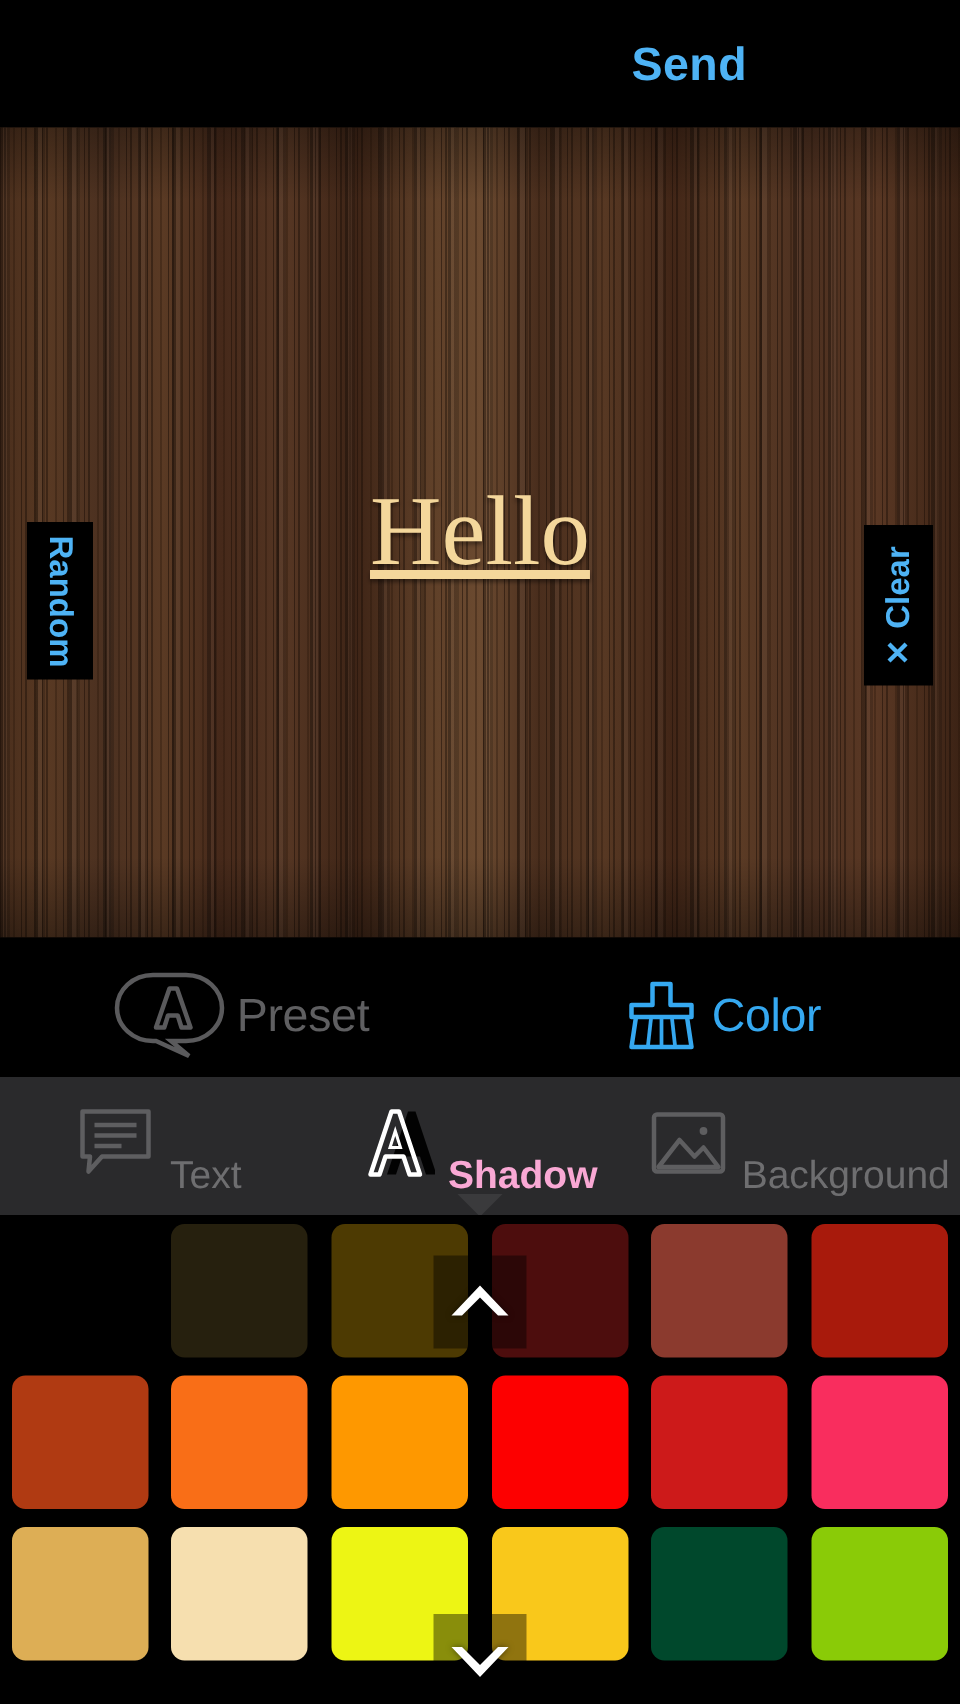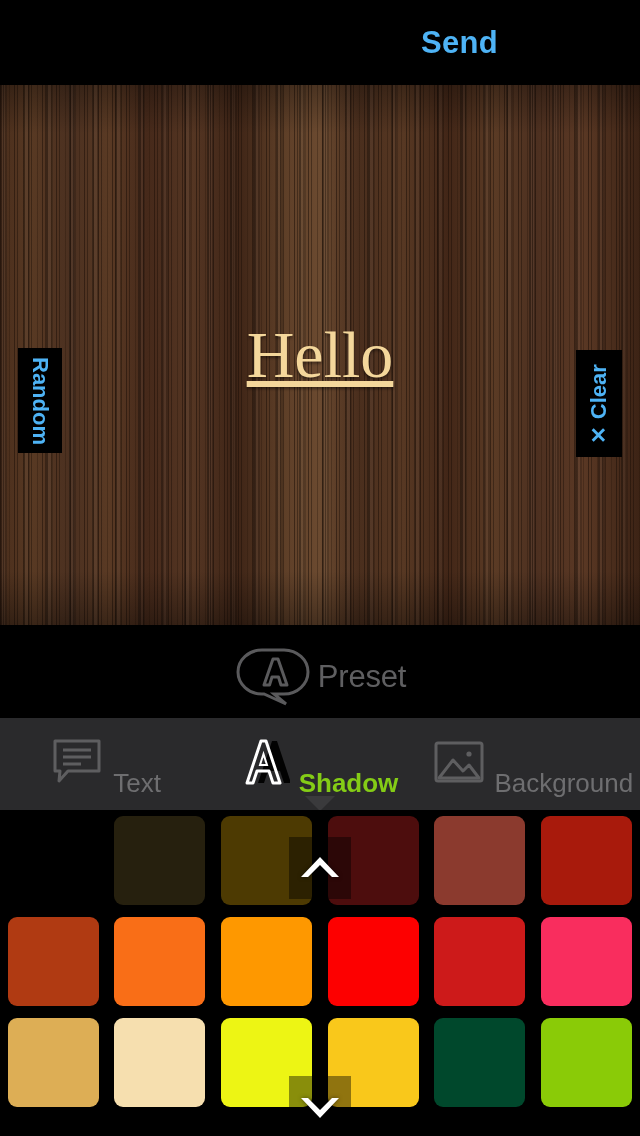--- a/index.html
+++ b/index.html
@@ -97,21 +97,21 @@
   .tabrow2 {
     position:absolute; left:0; top:718px; width:640px; height:92px;
     background:#2A2A2C; display:flex;
   }
   .tab2 {
     flex:1; display:flex; align-items:center; justify-content:center;
     gap:9px; cursor:pointer;
   }
   .tab2 .t-label { font-size:26px;margin-top:38px; }
   .tab2.inactive .t-label { color:#6E6E70; }
-  .tab2.active .t-label { color:#84cc16; font-weight:bold;text-align:right; }
+  .tab2.active .t-label { color:#f9a8d4; font-weight:bold;text-align:right; }
   .pointer-tri {
     position:absolute; left:50%; bottom:-1px; transform:translateX(-50%);
     width:0; height:0;
     border-left:15px solid transparent;
     border-right:15px solid transparent;
     border-top:15px solid #3A3A3C;
   }
 
   
   .swatch-area {
@@ -168,20 +168,32 @@
     <div class="tab1 inactive">
       <span>
         <svg width="80" height="58" viewBox="0 0 80 58">
           <path d="M4 24 A24 22 0 0 1 28 2 L50 2 A24 22 0 0 1 74 24 A24 22 0 0 1 50 46 L40 46 L52 56 L30 46 L28 46 A24 22 0 0 1 4 24 Z" fill="none" stroke="#5A5A5C" stroke-width="3"></path>
           <path d="M30 37 L39 11 L44 11 L53 37 L47 37 L44.5 29 L38 29 L35.5 37 Z" fill="none" stroke="#5A5A5C" stroke-width="3" stroke-linejoin="round"></path>
         </svg>
       </span>
       <span class="t-label">Preset</span>
     </div>
 
+    <div class="tab1 active">
+      <span>
+        <svg width="58" height="58" viewBox="0 0 58 58">
+          <path d="M23 8 L35 8 L35 22 L49 22 L49 30 L9 30 L9 22 L23 22 Z" fill="none" stroke="#35A8F0" stroke-width="3" stroke-linejoin="round"></path>
+          <path d="M12 30 L9 50 L49 50 L46 30" fill="none" stroke="#35A8F0" stroke-width="3" stroke-linejoin="round"></path>
+          <line x1="22" y1="31" x2="20" y2="49" stroke="#35A8F0" stroke-width="2.5"></line>
+          <line x1="29" y1="31" x2="29" y2="49" stroke="#35A8F0" stroke-width="2.5"></line>
+          <line x1="36" y1="31" x2="38" y2="49" stroke="#35A8F0" stroke-width="2.5"></line>
+        </svg>
+      </span>
+      <span class="t-label">Color</span>
+    </div>
 
   </div>
 
   <div class="tabrow2">
 
     <div class="tab2 inactive">
       <span>
         <svg width="52" height="48" viewBox="0 0 52 48">
           <path d="M3 3 L47 3 L47 33 L16 33 L7 43 L8 33 L3 33 Z" fill="none" stroke="#5E5E60" stroke-width="3" stroke-linejoin="round"></path>
           <line x1="11" y1="12" x2="39" y2="12" stroke="#5E5E60" stroke-width="3"></line>

